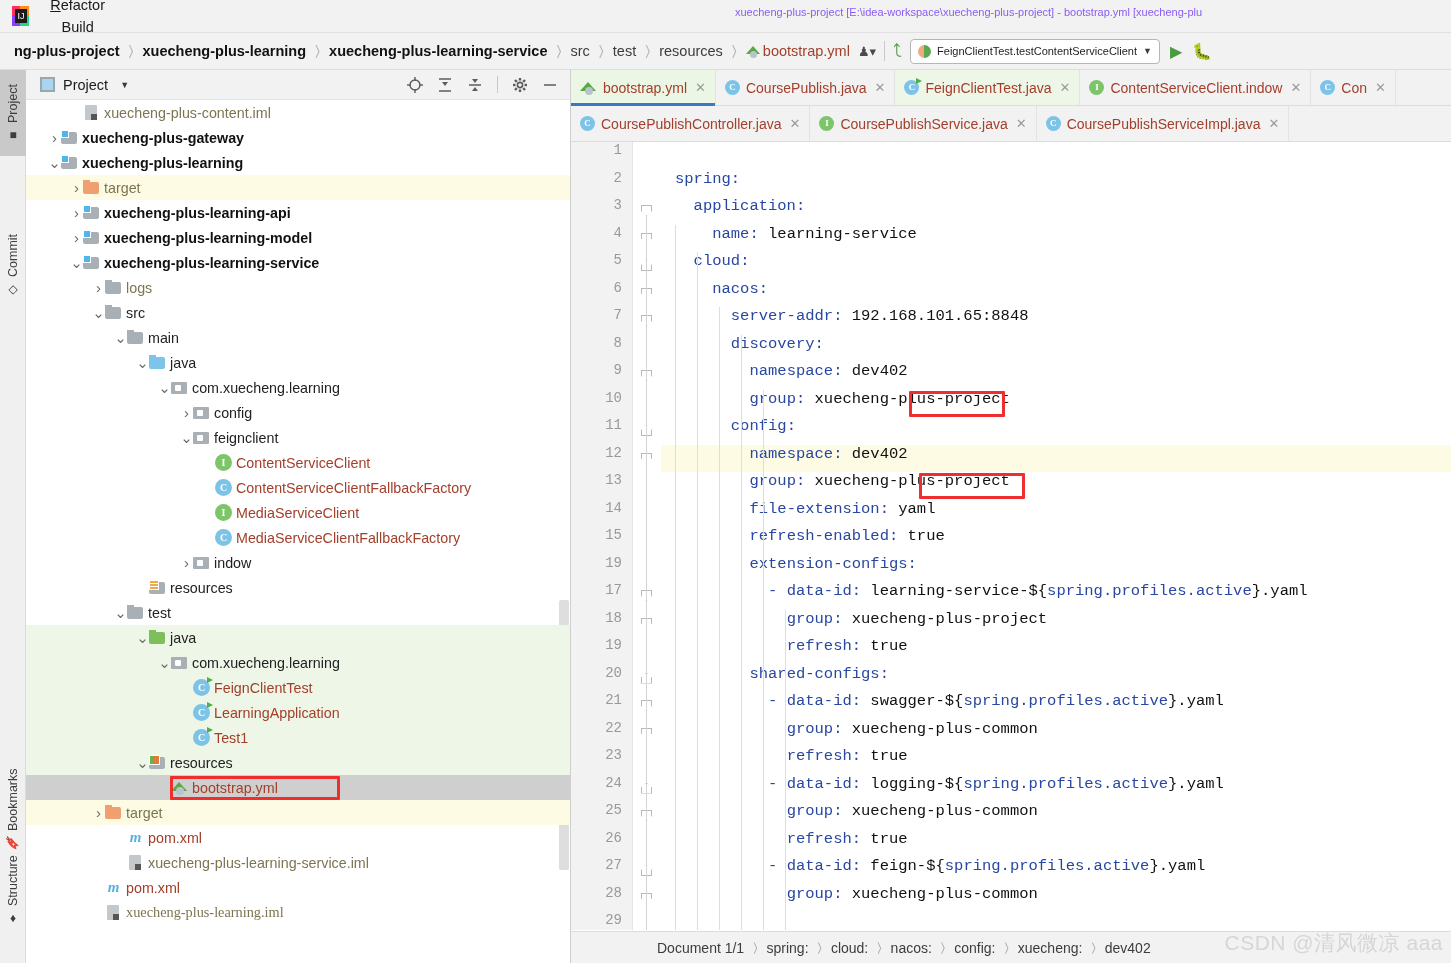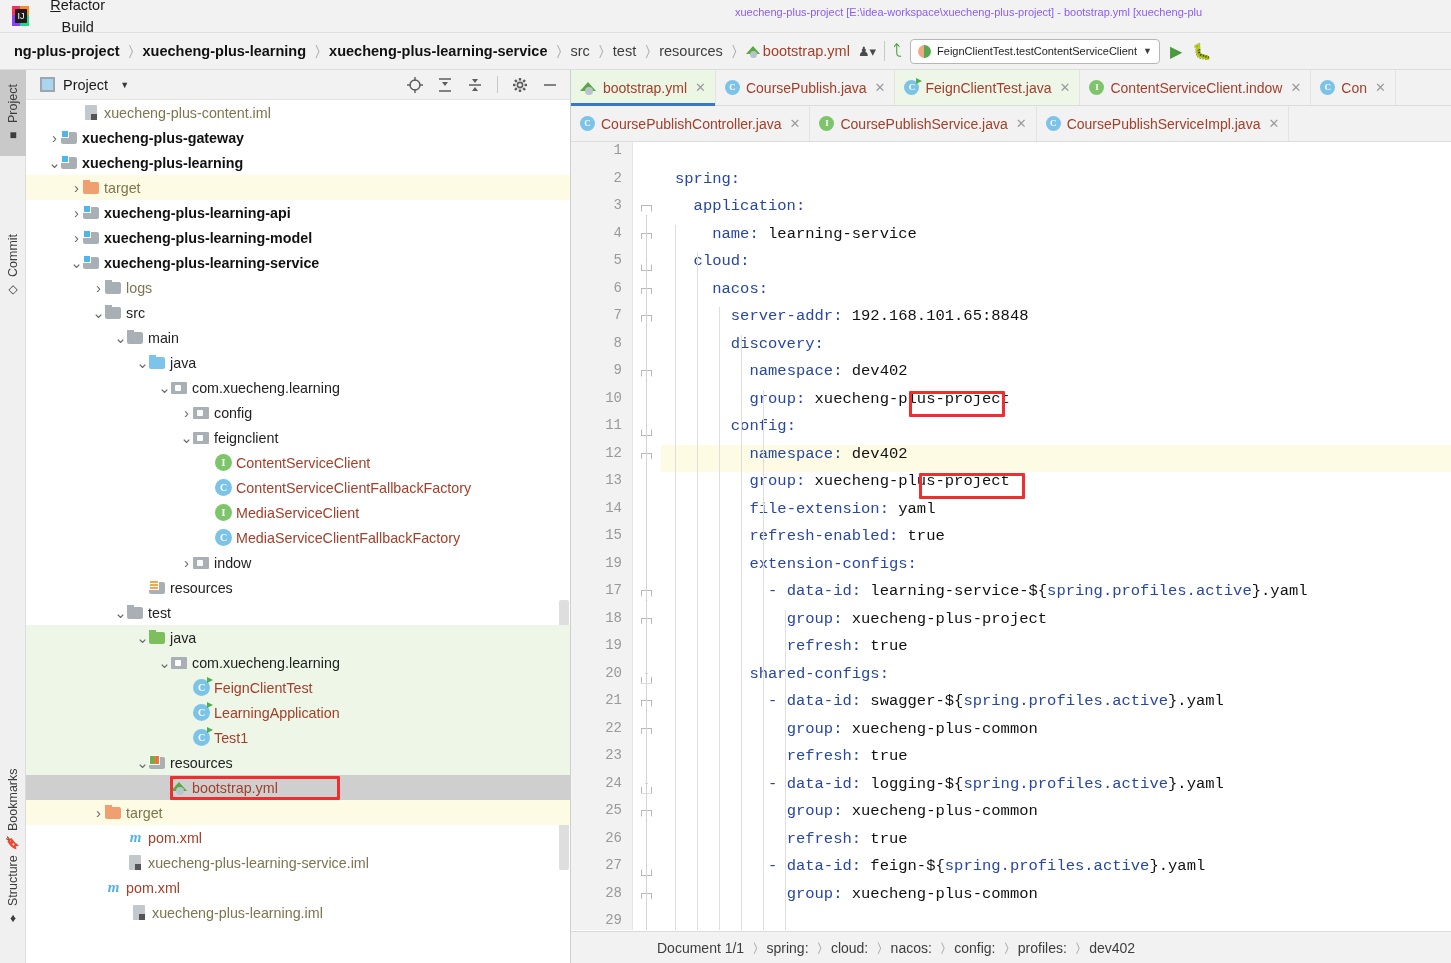--- a/index.html
+++ b/index.html
@@ -582,21 +582,21 @@
         <div class="trow" style="padding-left: 88px;">
           <span class="arrow"></span>
           <span class="ic iml"></span>
           <span class="lbl olive">xuecheng-plus-learning-service.iml</span>
         </div>
         <div class="trow" style="padding-left: 66px;">
           <span class="arrow"></span>
           <span class="mico">m</span>
           <span class="lbl red">pom.xml</span>
         </div>
-        <div class="trow" style="padding-left: 92px;">
+        <div class="trow" style="padding-left: 66px; font-family: Liberation Serif, serif;">
           <span class="arrow"></span>
           <span class="ic iml"></span>
           <span class="lbl olive">xuecheng-plus-learning.iml</span>
         </div>
       </div>
   </div>
 
   <div class="editor">
     <div class="tabrow" id="tabrow1">
         <div class="tab selected">
@@ -740,20 +740,21 @@
       <span id="sb-crumbs" style="display:flex;align-items:center;">
           <span class="sb-sep">〉</span>
           <span class="sb-crumb">spring:</span>
           <span class="sb-sep">〉</span>
           <span class="sb-crumb">cloud:</span>
           <span class="sb-sep">〉</span>
           <span class="sb-crumb">nacos:</span>
           <span class="sb-sep">〉</span>
           <span class="sb-crumb">config:</span>
           <span class="sb-sep">〉</span>
-          <span class="sb-crumb">profiles:</span>
+          <span class="sb-crumb">xuecheng:</span>
           <span class="sb-sep">〉</span>
           <span class="sb-crumb">dev402</span>
         </span>
+      <span class="watermark">CSDN @清风微凉 aaa</span>
     </div>
   </div>
 
 </div>
 
 </body></html>

